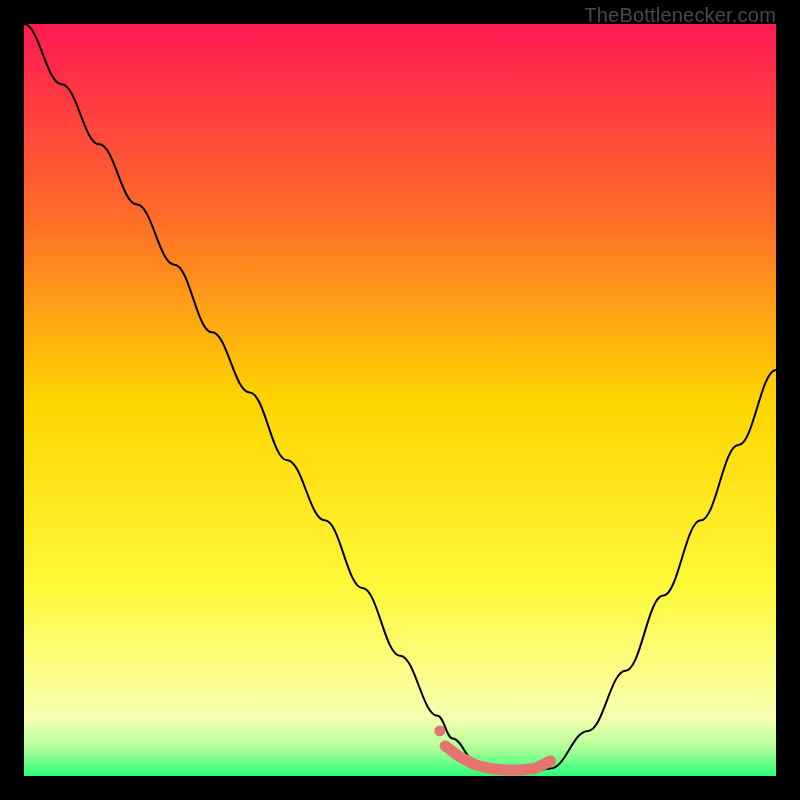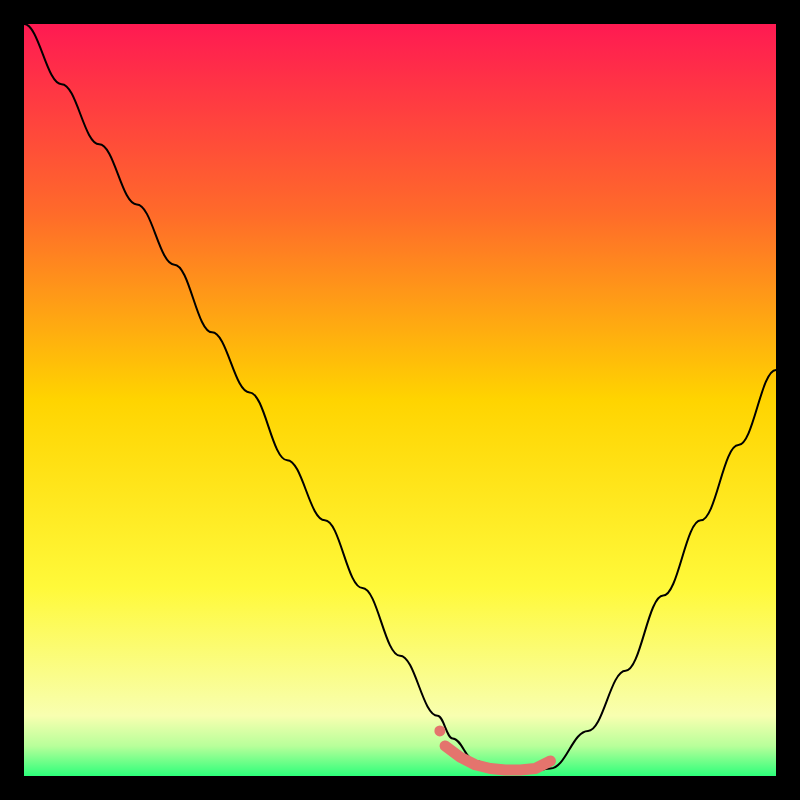--- a/index.html
+++ b/index.html
@@ -7,20 +7,21 @@
   .container { width: 800px; height: 800px; background: #000; position: relative; }
   .plot-area { position: absolute; top: 24px; left: 24px; width: 752px; height: 752px; }
   .gradient-bg { width: 100%; height: 100%; position: absolute; }
   .watermark { position: absolute; top: 4px; right: 24px; color: #4a4a4a; font-size: 20px; font-weight: normal; letter-spacing: 0.2px; }
   svg.curves { position: absolute; top: 0; left: 0; width: 100%; height: 100%; }
 </style>
 </head>
 <body>
 
 <div class="container">
+  <div class="watermark">TheBottlenecker.com</div>
   <div class="plot-area">
     <svg class="gradient-bg" viewBox="0 0 752 752" preserveAspectRatio="none">
       <defs>
         <linearGradient id="bg-grad" x1="0" y1="0" x2="0" y2="1">
             <stop offset="0%" stop-color="#ff1a52"></stop>
             <stop offset="25%" stop-color="#ff6a2a"></stop>
             <stop offset="50%" stop-color="#ffd400"></stop>
             <stop offset="75%" stop-color="#fff93a"></stop>
             <stop offset="92%" stop-color="#f8ffb0"></stop>
             <stop offset="96%" stop-color="#b8ff9a"></stop>

